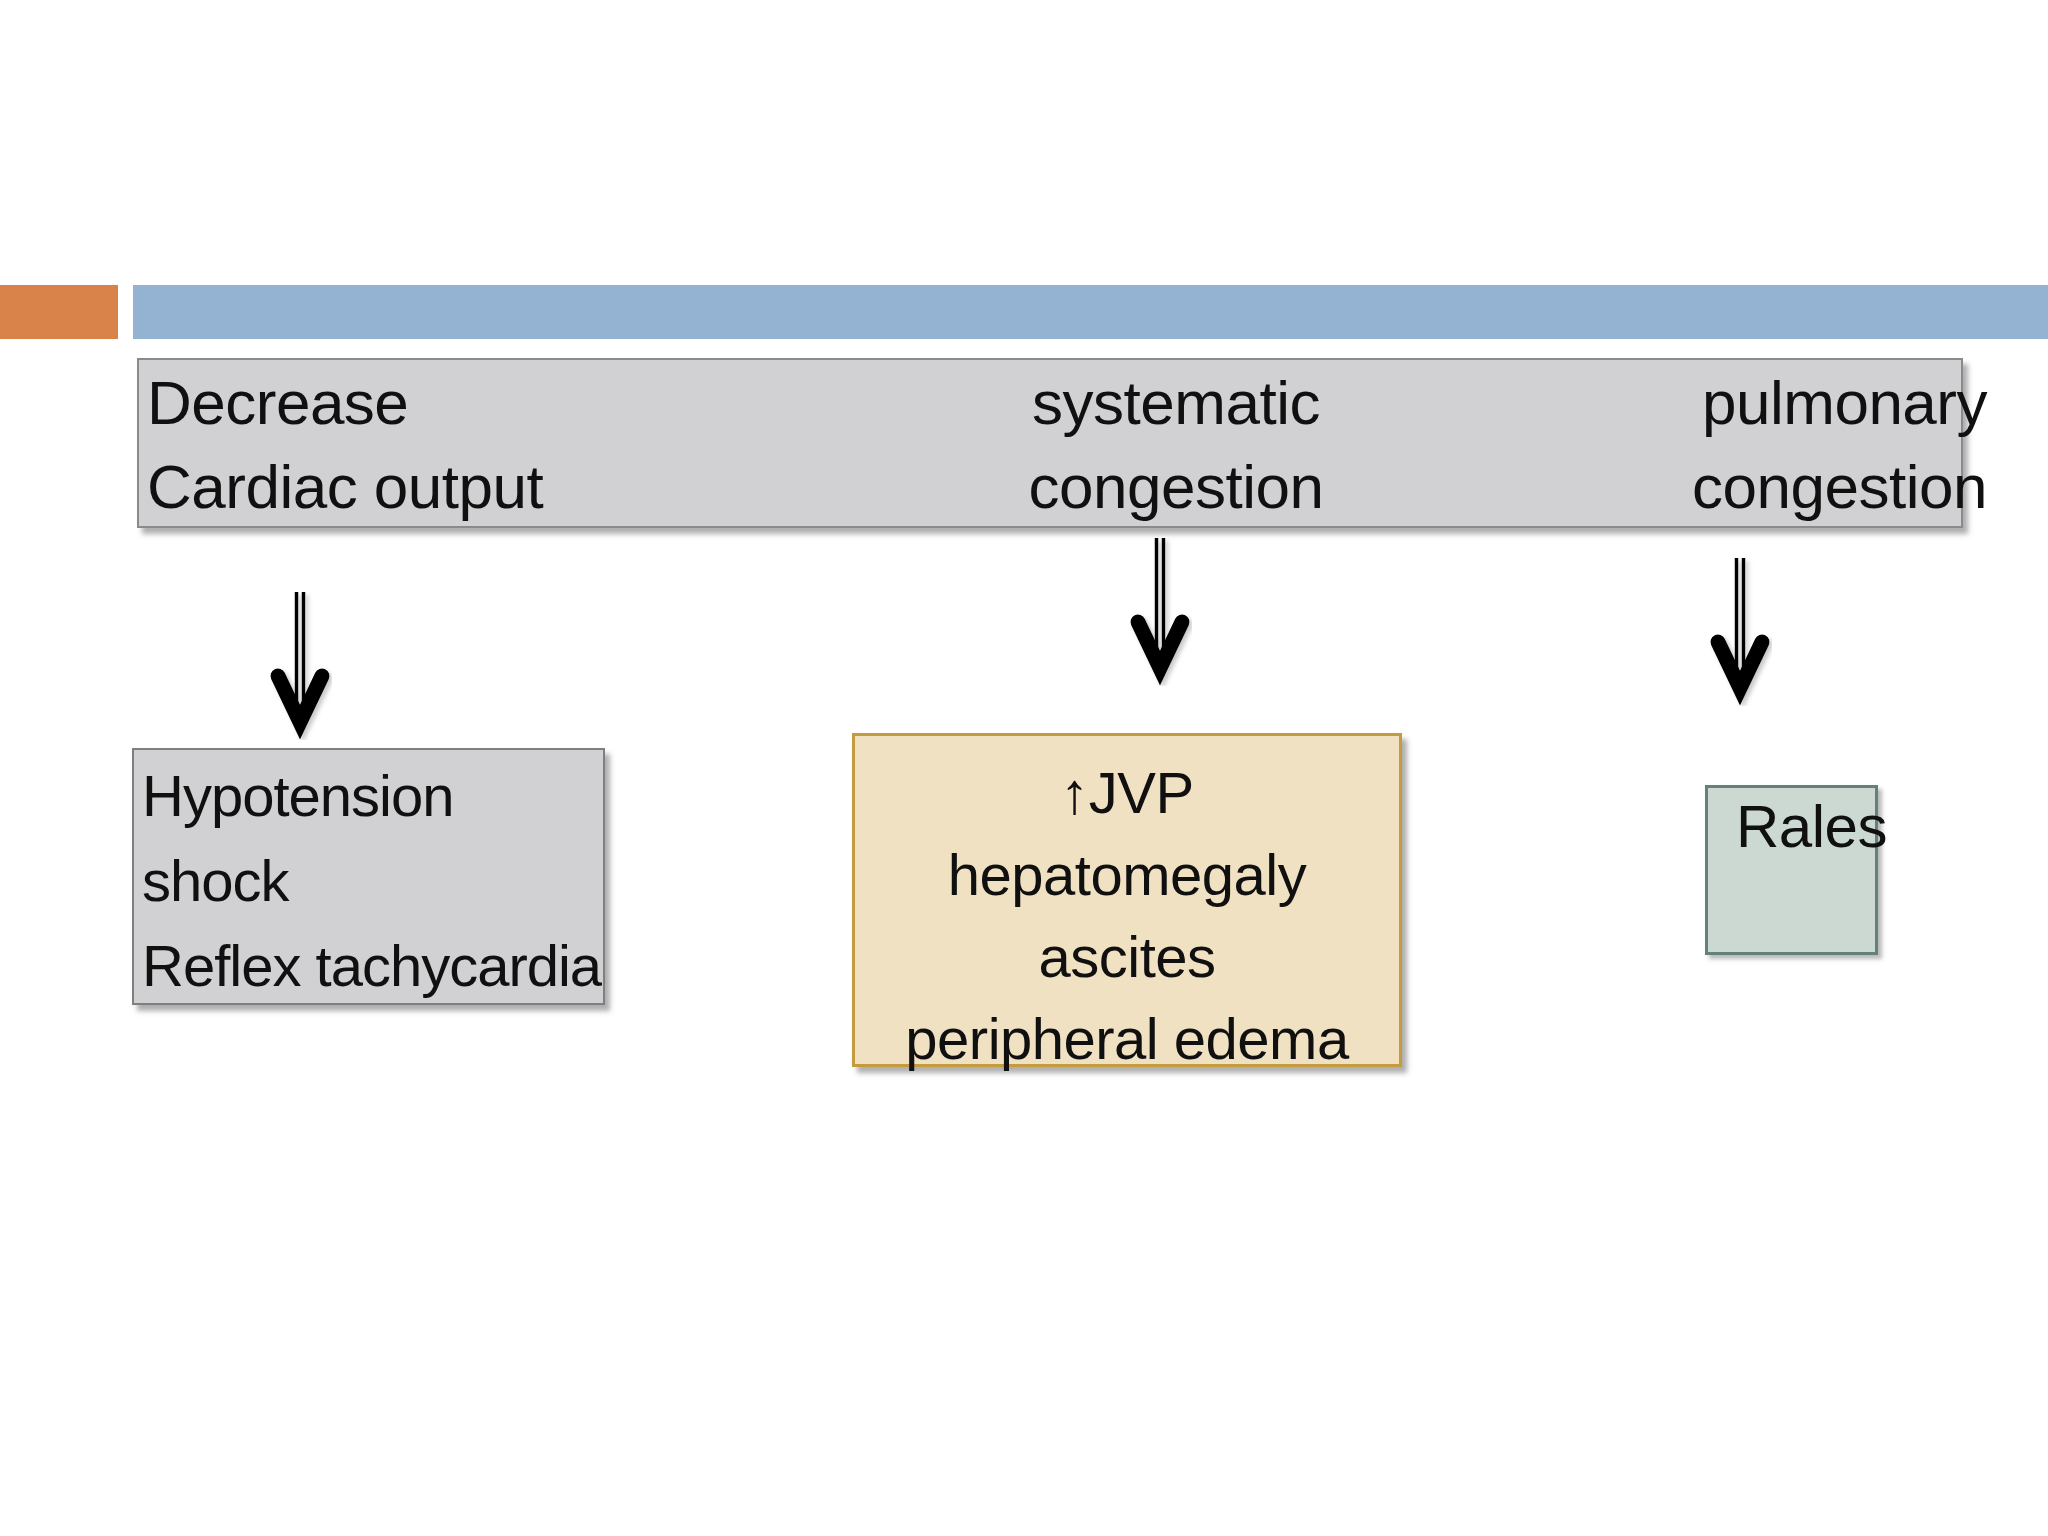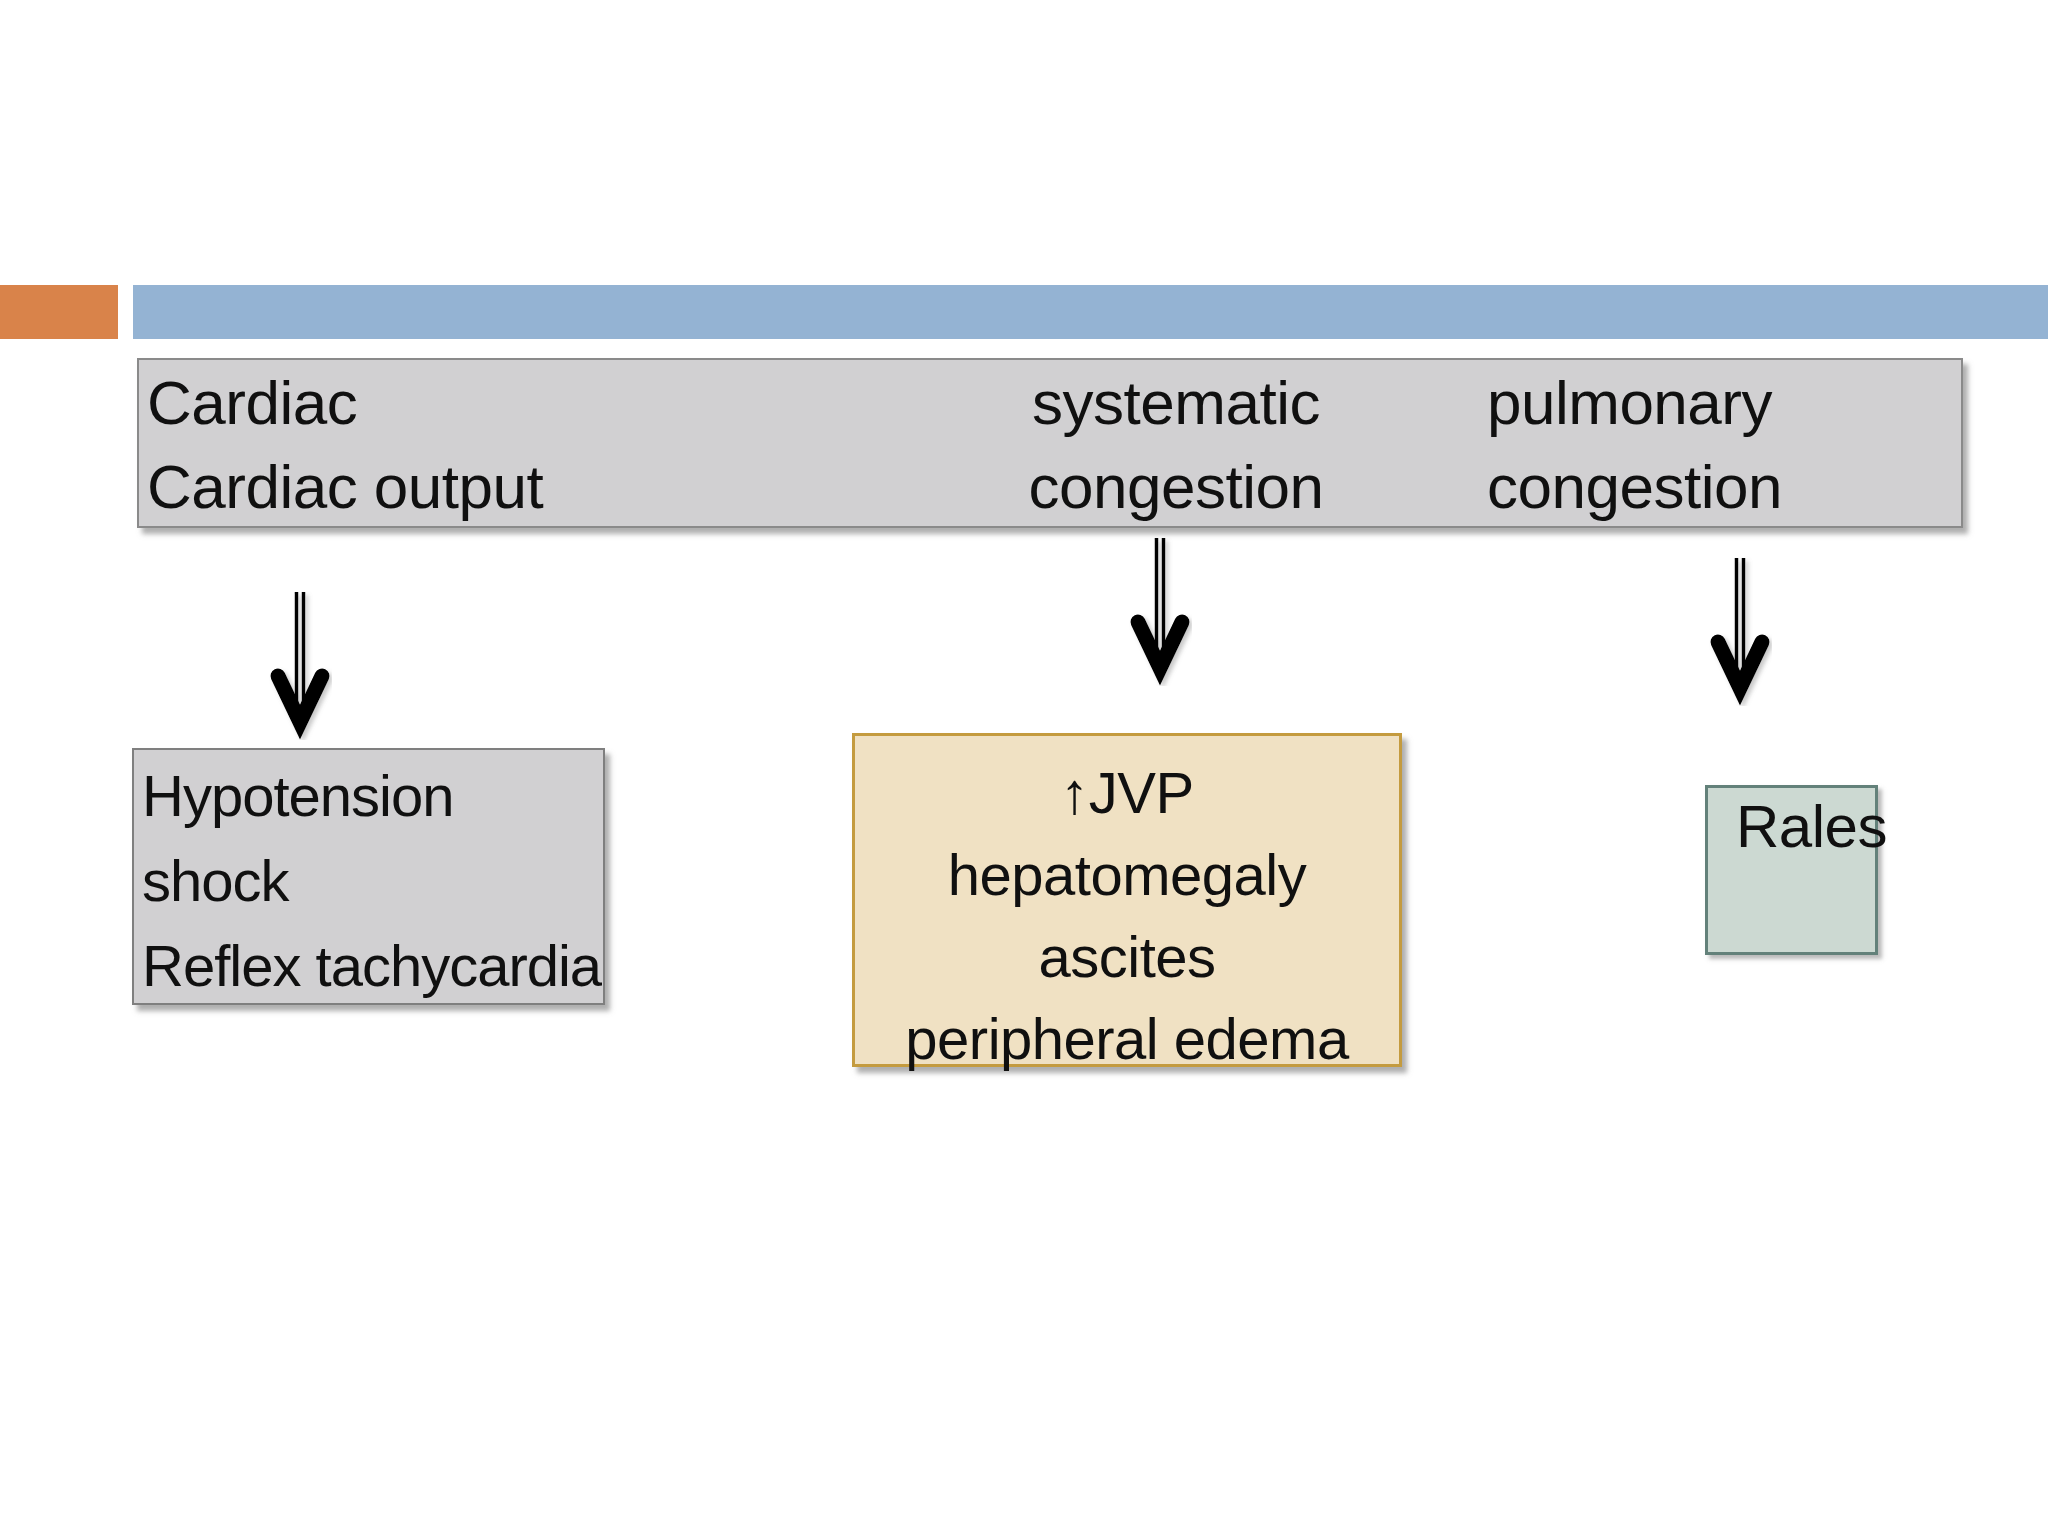--- a/index.html
+++ b/index.html
@@ -11,21 +11,21 @@
   #accent-orange{left:0;width:118px;background:#d9834a;}
   #accent-blue{left:133px;width:1915px;background:#94b3d3;}
 
   .shadowed{box-shadow:5px 6px 5px rgba(110,110,110,0.55);}
 
   #header-box{position:absolute;left:137px;top:358px;width:1826px;height:170px;
     background:#d1d0d2;border:2px solid #8a8a8a;box-sizing:border-box;}
   .hdr-col{position:absolute;top:1px;font-size:62px;line-height:84px;letter-spacing:-0.5px;white-space:nowrap;}
   #hdr-col-1{left:8px;text-align:left;}
   #hdr-col-2{left:737px;width:600px;text-align:center;}
-  #hdr-col-3{left:1348px;width:500px;text-align:left;}
+  #hdr-col-3{left:1348px;width:500px;text-align:right;}
 
   .outcome{position:absolute;box-sizing:border-box;}
   #box-low-output{left:132px;top:748px;width:473px;height:257px;
     background:#d1d0d2;border:2px solid #7f7f7f;
     font-size:58px;line-height:85px;letter-spacing:-1px;padding:3px 0 16px 8px;white-space:nowrap;}
   #box-systemic{left:852px;top:733px;width:550px;height:334px;
     background:#f0e1c3;border:3px solid #c49b3f;
     font-size:58px;line-height:82px;letter-spacing:-0.5px;padding-top:16px;text-align:center;white-space:nowrap;}
   #box-pulmonary{left:1705px;top:785px;width:173px;height:170px;
     background:#ccd9d2;border:3px solid #63817a;
@@ -42,21 +42,21 @@
 </head>
 <body>
 
 <div id="slide">
 
   <div id="accent-orange" class="accent"></div>
   <div id="accent-blue" class="accent"></div>
 
   <div id="header-box" class="shadowed">
     <div class="hdr-col" id="hdr-col-1">
-      <div>Cardiac</div>
+      <div>Decrease</div>
       <div>Cardiac output</div>
     </div>
     <div class="hdr-col" id="hdr-col-2">
       <div>systematic</div>
       <div>congestion</div>
     </div>
     <div class="hdr-col" id="hdr-col-3">
       <div>pulmonary</div>
       <div>congestion</div>
     </div>

